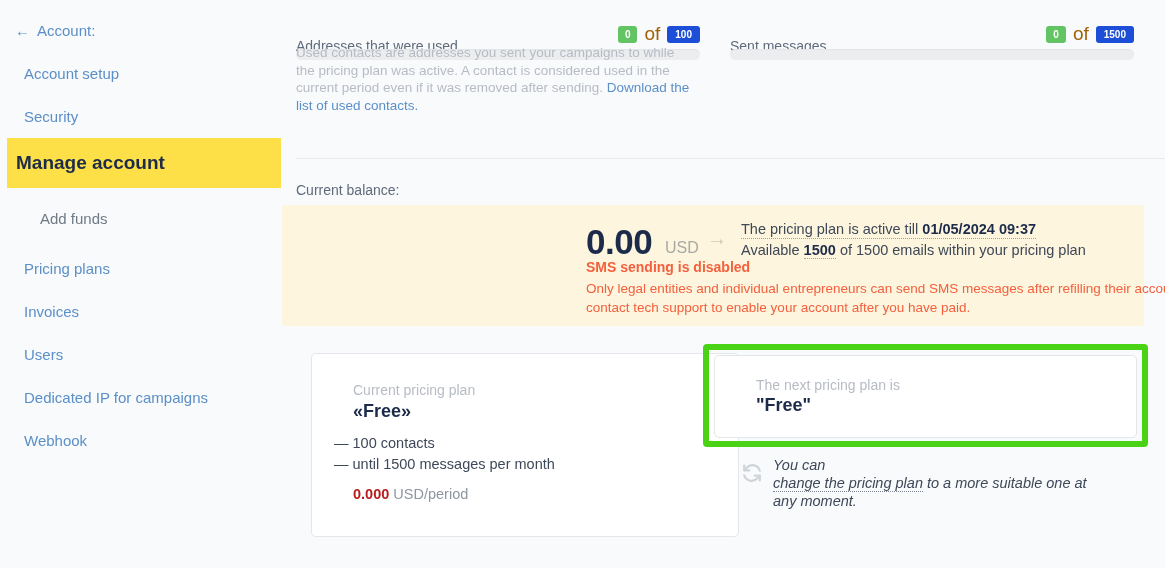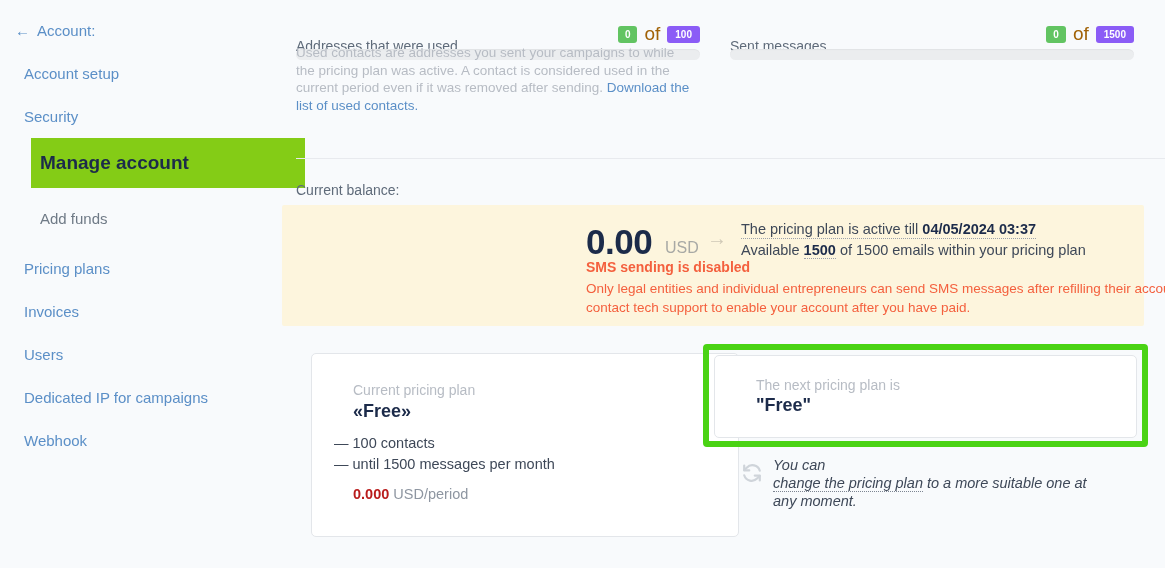--- a/index.html
+++ b/index.html
@@ -19,42 +19,42 @@
     display: flex; align-items: center; gap: 7px;
   }
   .side-back .arrow { font-size: 15px; line-height: 1; color: #5b8fc7; }
   .nav-item {
     position: absolute; left: 0; width: 289px;
     font-size: 15px; color: #5b8fc7; white-space: nowrap;
   }
   .nav-item .lbl { position: absolute; left: 24px; top: 0; }
   .nav-item.indent .lbl { left: 40px; color: #6f7a86; }
   .nav-item.active {
-    background: #84cc16;
-    left: 31px; width: 274px;
+    background: #fde047;
+    left: 7px; width: 274px;
     height: 50px;
   }
   .nav-item.active .lbl {
     left: 9px; top: 14px;
     color: #1c2b4a; font-weight: bold; font-size: 19px;
   }
 
   
   .content { position: absolute; left: 289px; top: 0; width: 876px; height: 568px; }
 
   .meter { position: absolute; }
   .meter .title { font-size: 14px; color: #5f6b7a; position: absolute; left: 0; top: 12px; white-space: nowrap; }
   .meter .counts { position: absolute; right: 0; top: -3px; display: flex; align-items: center; gap: 7px; }
   .badge-green {
     background: #62c462; color: #fff; font-size: 10px; font-weight: bold;
     padding: 3px 7px; border-radius: 3px; min-width: 18px; text-align: center;
   }
   .of-word { font-size: 19px; color: #a16207; }
   .badge-gray {
-    background: #8b5cf6; color: #fff; font-size: 10px; font-weight: bold;
+    background: #1d4ed8; color: #fff; font-size: 10px; font-weight: bold;
     padding: 3px 8px; border-radius: 3px; min-width: 22px; text-align: center;
   }
   .bar {
     position: absolute; left: 0; top: 23px; height: 11px; width: 100%;
     background: #ebedef; border-radius: 6px; overflow: hidden;
     box-shadow: inset 0 1px 1px rgba(0,0,0,.04);
   }
   .bar .fill { height: 100%; background: #62c462; border-radius: 6px; }
 
   .meter-desc {
@@ -188,21 +188,21 @@
     <div class="hr" style="left:7px; top:158px; width:869px;"></div>
 
     <span class="cur-bal" style="left:7px; top:182px;">Current balance:</span>
 
     <section class="banner" style="left:-7px; top:205px; width:862px; height:121px;">
       <span class="bal-amount" style="left:304px; top:17px;">0.00</span>
       <span class="bal-cur" style="left:383px; top:34px;">USD</span>
       <span class="bal-arrow" style="left:425px; top:22px;">→</span>
 
       <span class="plan-line1" style="left:459px; top:16px;">
-        <span>The pricing plan is active till </span><b>04/05/2024 03:37</b>
+        <span>The pricing plan is active till </span><b>01/05/2024 09:37</b>
       </span>
       <span class="plan-line2" style="left:459px; top:37px;">
         <span>Available </span><u>1500</u><span> of 1500 emails within your pricing plan</span>
       </span>
 
       <span class="sms-disabled" style="left:304px; top:54px;">SMS sending is disabled</span>
       <p class="sms-note" style="left:304px; top:74px; width:850px;">Only legal entities and individual entrepreneurs can send SMS messages after refilling their account via an account agreement. Please contact tech support to enable your account after you have paid.</p>
     </section>
 
     <section class="card" style="left:22px; top:353px; width:428px; height:184px;">

